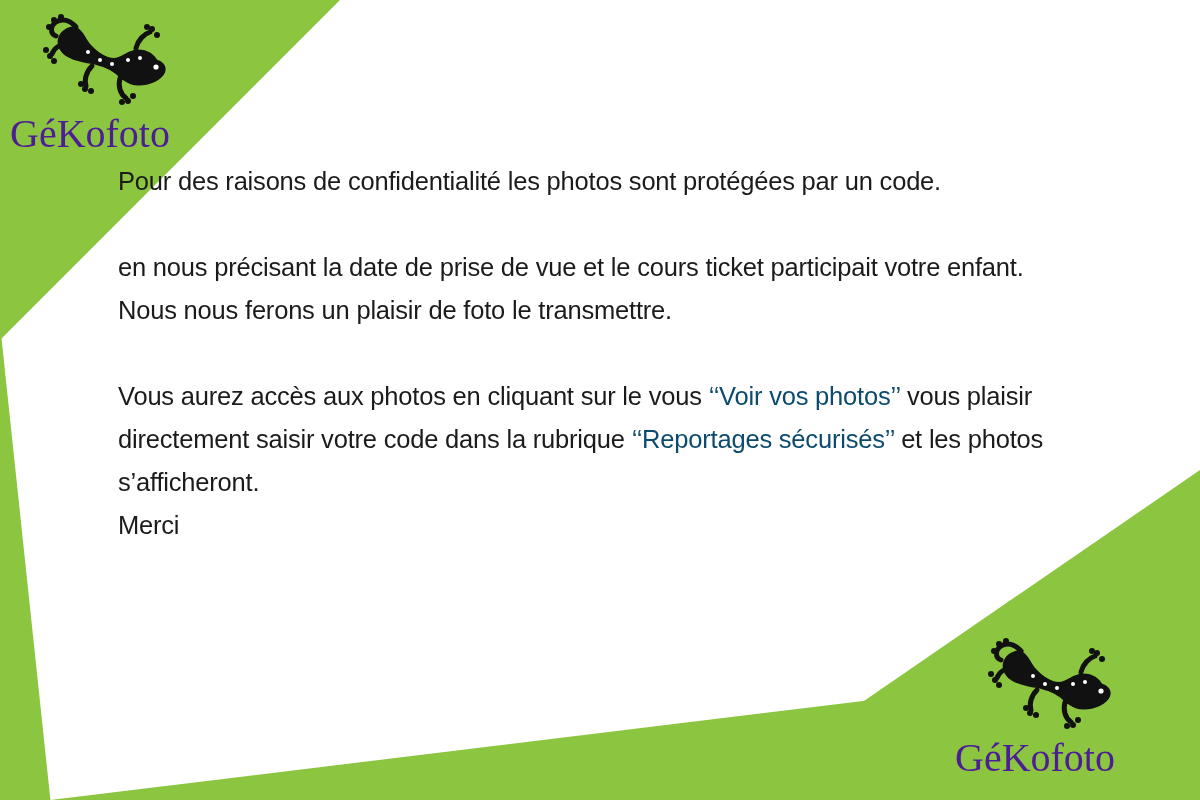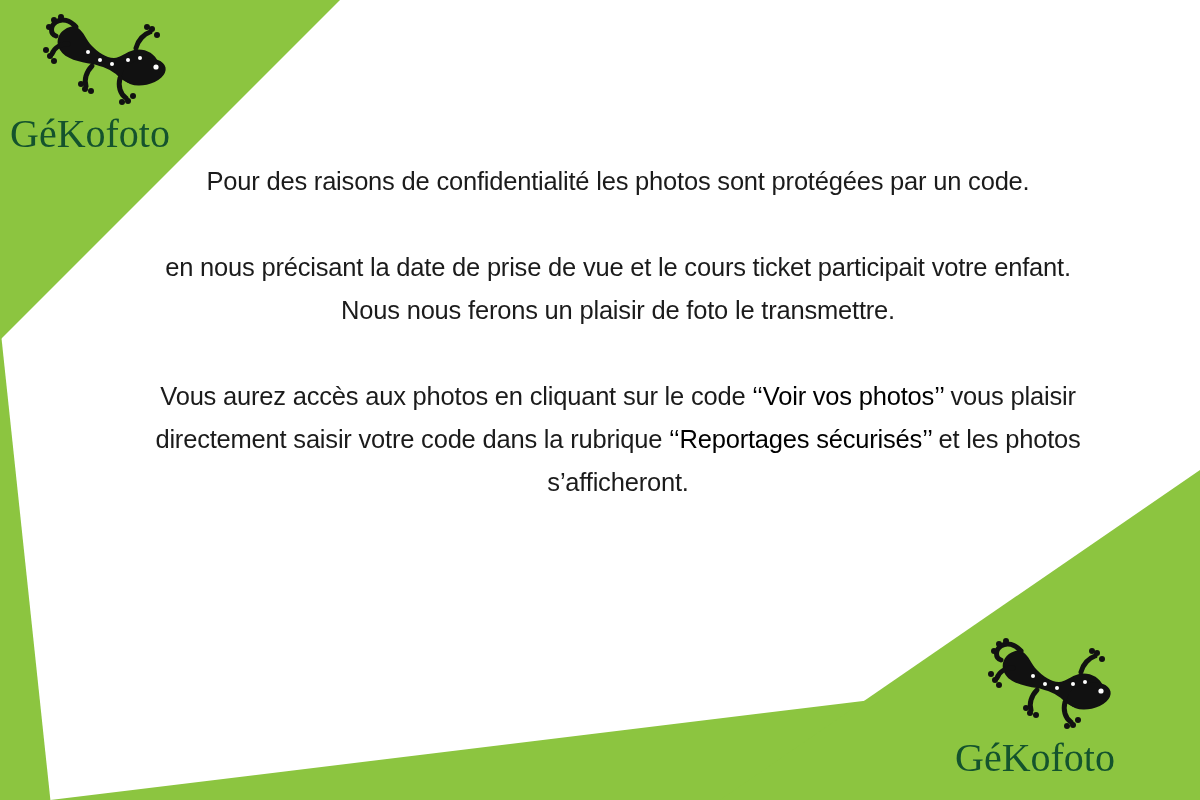--- a/index.html
+++ b/index.html
@@ -78,45 +78,44 @@
     height: 100px;
   }
   .logo .wordmark {
     position: absolute;
     left: 0px;
     top: 96px;
     width: 230px;
     font-family: "Liberation Serif", serif;
     font-size: 40px;
     letter-spacing: 0px;
-    color: #14532d;
+    color: #4c1d95;
     white-space: nowrap;
   }
 
   
   #content {
     position: absolute;
     left: 118px;
     top: 160px;
     width: 1000px;
     color: #1b1b1b;
     font-family: "Liberation Sans", sans-serif;
     font-size: 25.5px;
     line-height: 43px;
     letter-spacing: -0.2px;
   }
   #content p {
     margin: 0;
-    text-align: center;
   }
   .para-gap {
     height: 43px;
   }
   .quoted {
-    color: #000000;
+    color: #0c4a6e;
   }
 </style>
 </head>
 <body>
 
 <div id="page">
 
   <div id="paper"></div>
   <div id="wedge-topleft"></div>
   <div id="wedge-bottomright"></div>
@@ -201,19 +200,20 @@
 
     <p>Pour des raisons de confidentialité les photos sont protégées par un code.</p>
 
     <div class="para-gap"></div>
 
     <p>en nous précisant la date de prise de vue et le cours ticket participait votre enfant.</p>
     <p>Nous nous ferons un plaisir de foto le transmettre.</p>
 
     <div class="para-gap"></div>
 
-    <p><span>Vous aurez accès aux photos en cliquant sur le code </span><span class="quoted">‘‘Voir vos photos’’</span><span> vous plaisir</span></p>
+    <p><span>Vous aurez accès aux photos en cliquant sur le vous </span><span class="quoted">‘‘Voir vos photos’’</span><span> vous plaisir</span></p>
     <p><span>directement saisir votre code dans la rubrique </span><span class="quoted">‘‘Reportages sécurisés’’</span><span> et les photos</span></p>
     <p>s’afficheront.</p>
+    <p>Merci</p>
 
   </div>
 
 </div>
 
 </body></html>

